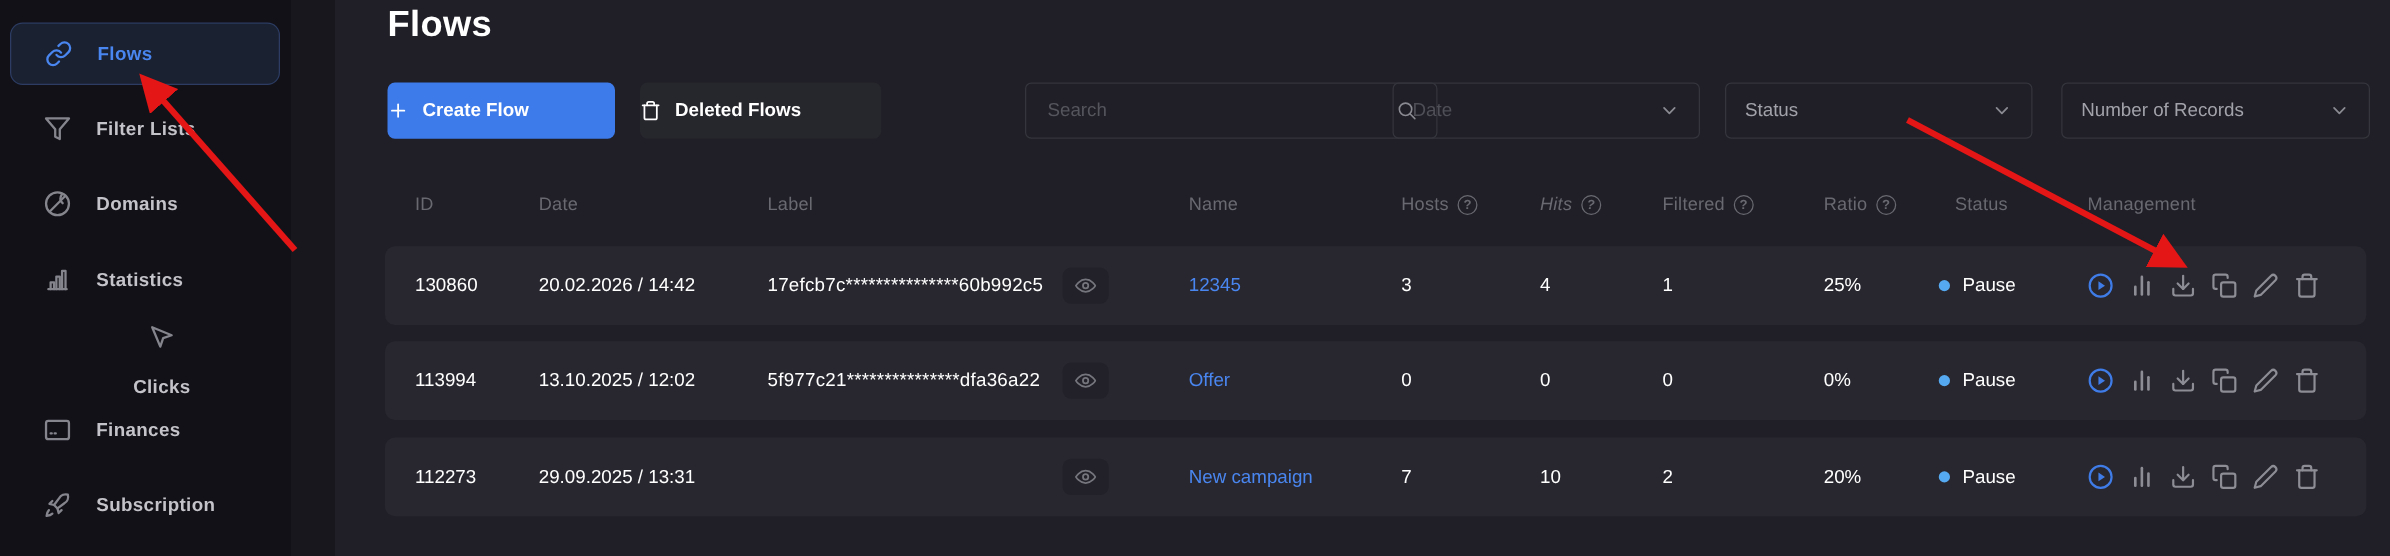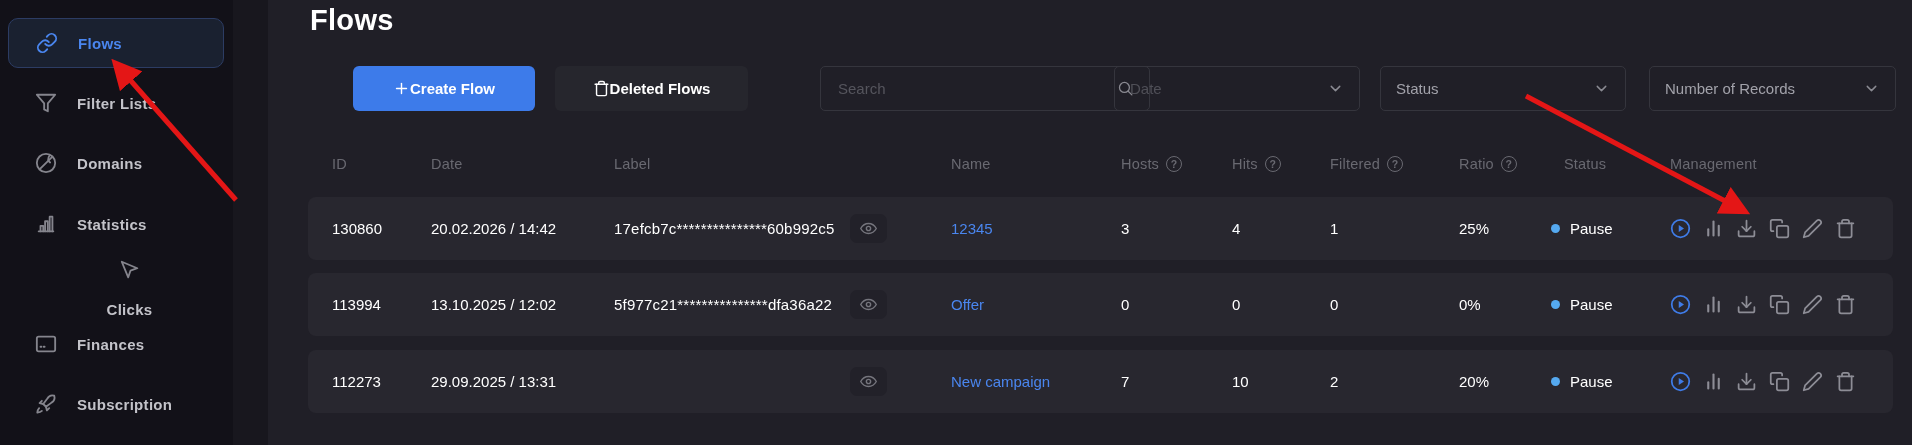--- a/index.html
+++ b/index.html
@@ -14,22 +14,22 @@
             font-weight:600;letter-spacing:.3px;border-radius:10px;cursor:pointer;}
   .nav-item .nav-icon{width:22px;height:22px;color:#85858d;flex:0 0 22px;display:flex;}
   .nav-item .nav-icon svg{width:22px;height:22px;}
   .nav-item.active{background:#1a2130;border:1px solid #2c3c63;color:#4a86ef;}
   .nav-item.active .nav-icon{color:#4a86ef;}
 
   
   .page-title{position:absolute;left:310px;top:4px;font-size:29px;font-weight:800;color:#ffffff;
               letter-spacing:.3px;margin:0;}
   .btn{position:absolute;top:66px;height:45px;border-radius:6px;display:flex;align-items:center;
-       justify-content:center;font-size:15px;font-weight:600;color:#fff;cursor:pointer;
-       box-sizing:border-box;margin-left:43px;}
+       gap:11px;font-size:15px;font-weight:600;color:#fff;cursor:pointer;
+       box-sizing:border-box;}
   .btn svg{width:17px;height:17px;}
   .btn-create{left:310px;width:182px;background:#3d7bea;}
   .btn-deleted{left:512px;width:193px;background:#26262d;}
 
   .filter{position:absolute;top:66px;height:45px;box-sizing:border-box;border:1px solid #35353d;
           border-radius:5px;display:flex;align-items:center;justify-content:space-between;
           padding:0 15px;font-size:15px;background:transparent;}
   .filter svg{width:17px;height:17px;color:#8a8a92;flex:0 0 17px;}
   .f-search{left:820px;width:330px;}
   .f-search input{background:transparent;border:none;outline:none;color:#d8d8dd;font-size:15px;
@@ -39,21 +39,21 @@
   .f-status{left:1380px;width:246px;color:#a2a2aa;}
   .f-records{left:1649px;width:247px;color:#a2a2aa;}
 
   
   .th{position:absolute;top:150px;height:28px;font-size:14.5px;color:#696971;display:flex;
       align-items:center;gap:7px;letter-spacing:.2px;}
   .help{width:16px;height:16px;border:1.5px solid #696971;border-radius:50%;font-size:10.5px;
         line-height:1;display:flex;align-items:center;justify-content:center;color:#696971;
         font-weight:700;box-sizing:border-box;cursor:pointer;}
   .th-id{left:332px;} .th-date{left:431px;} .th-label{left:614px;} .th-name{left:951px;}
-  .th-hosts{left:1121px;} .th-hits{left:1232px;} .th-filtered{left:1330px;}
+  .th-hosts{left:1121px;} .th-hits{left:1232px;font-style:italic;} .th-filtered{left:1330px;}
   .th-ratio{left:1459px;} .th-status{left:1564px;} .th-mgmt{left:1670px;}
 
   
   .row{position:absolute;left:308px;width:1585px;height:63px;background:#28272f;border-radius:8px;}
   .cell{position:absolute;top:0;height:63px;display:flex;align-items:center;color:#ffffff;
         font-size:15px;white-space:nowrap;}
   .c-id{left:24px;} .c-date{left:123px;} .c-label{left:306px;letter-spacing:.2px;}
   .c-name{left:643px;color:#4a86ef;cursor:pointer;text-decoration:none;}
   .c-hosts{left:813px;} .c-hits{left:924px;} .c-filtered{left:1022px;} .c-ratio{left:1151px;}
   .c-status{left:1243px;}

